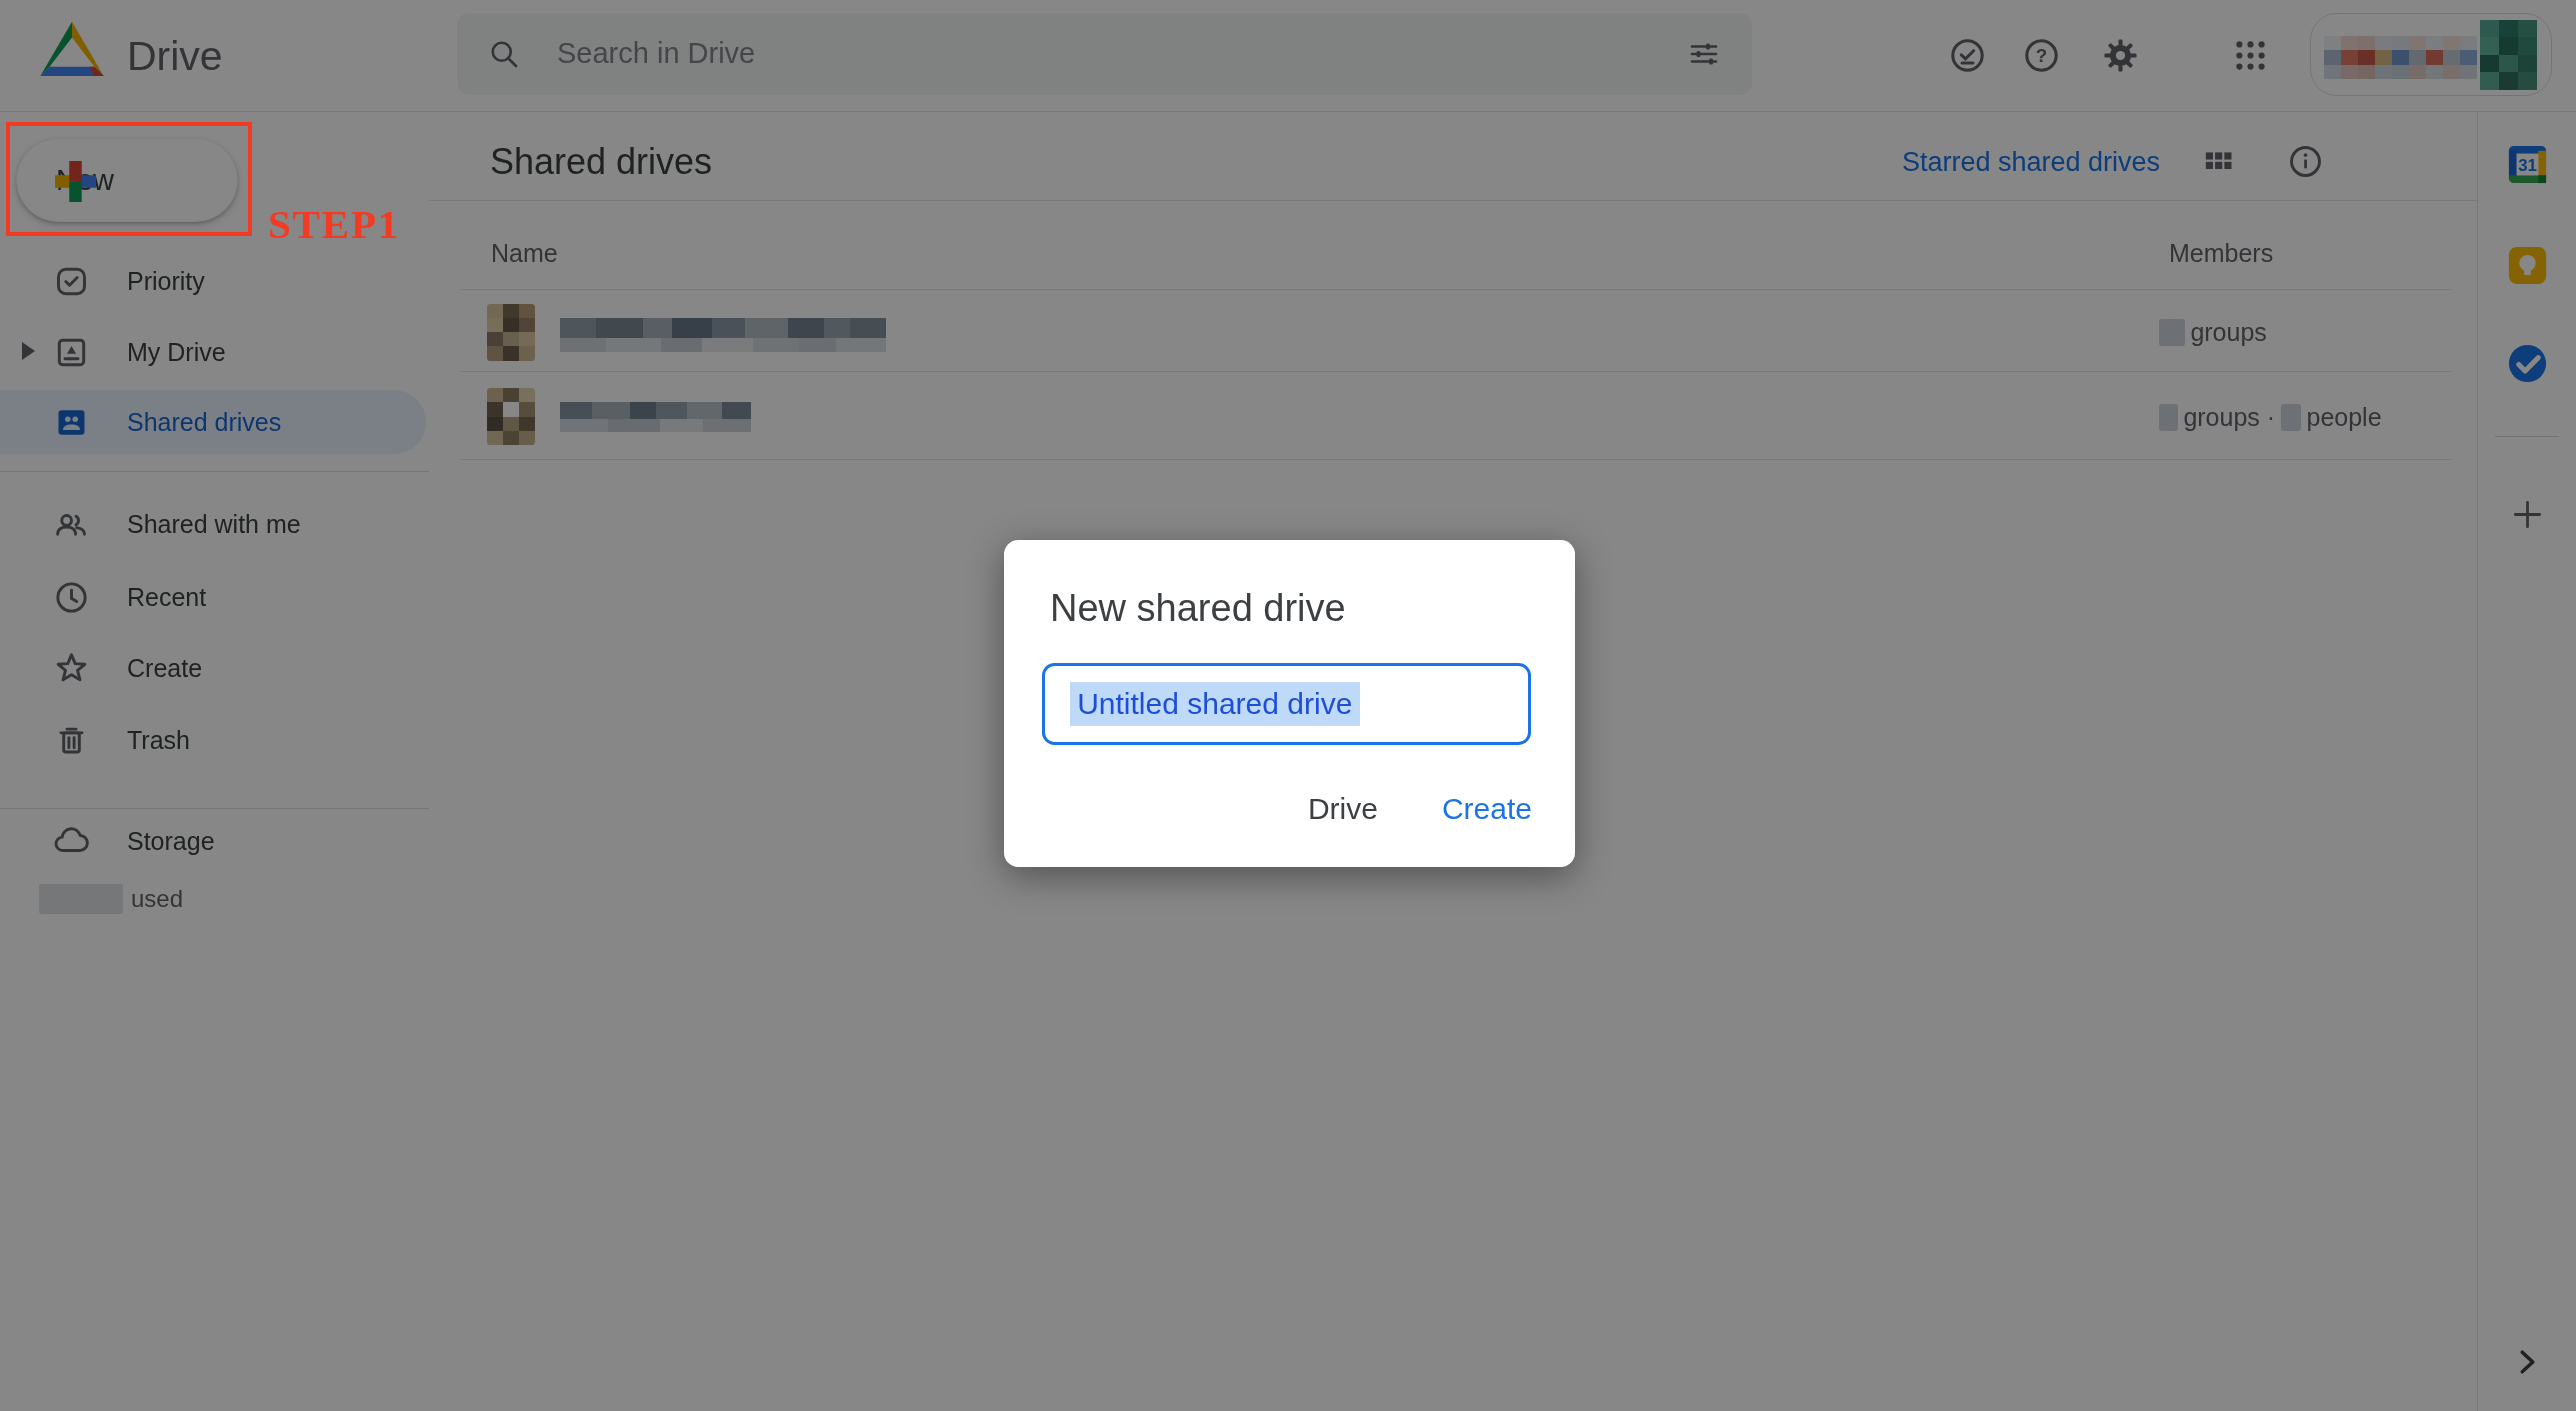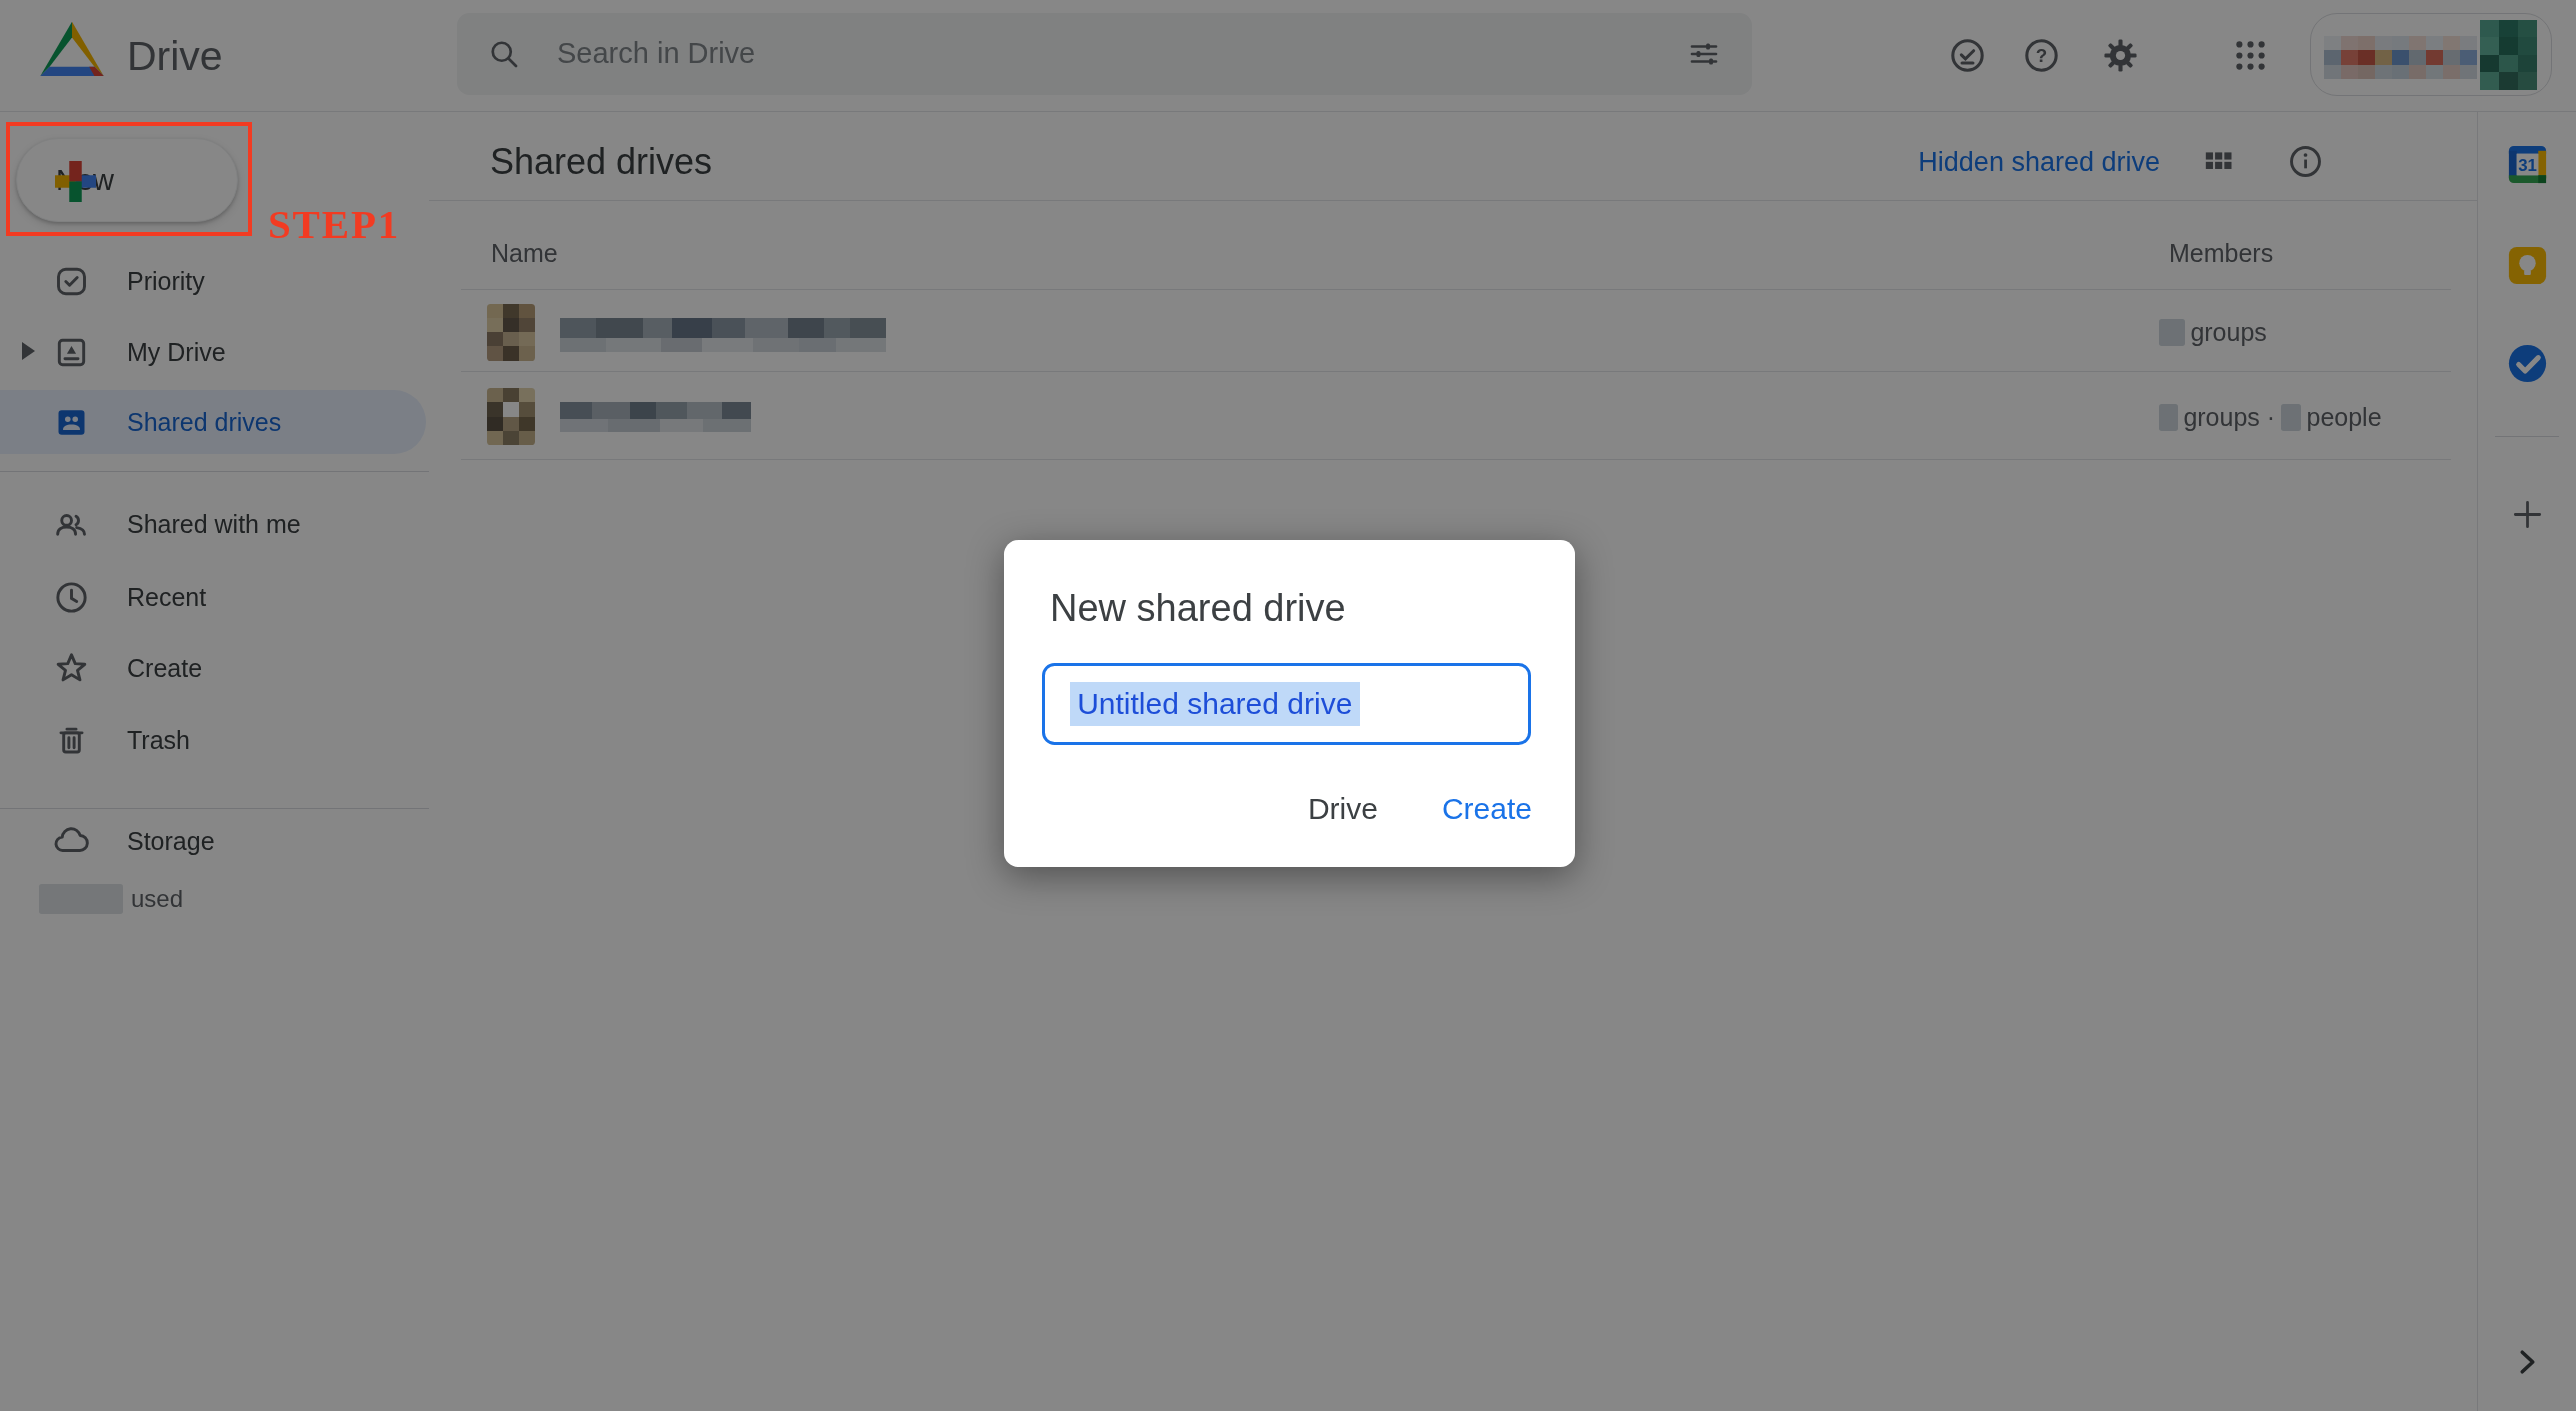--- a/index.html
+++ b/index.html
@@ -287,21 +287,21 @@
         </svg>
       </span>
       <span class="lbl">Storage</span>
     </div>
     <div class="abs blurbox" style="left:39px;top:772px;width:84px;height:30px;background:#dde1e5"></div>
     <span class="abs" style="left:131px;top:773px;font-size:24px;color:#5f6368">used</span>
   </nav>
 
   <main class="content">
     <div class="page-title">Shared drives</div>
-    <div class="hidden-link">Hidden shared drive</div>
+    <div class="hidden-link">Starred shared drives</div>
     <span class="hd-icon" style="right:239px">
       <svg width="39" height="39" viewBox="0 0 24 24" fill="#5f6368">
         <rect x="4.2" y="6.4" width="4.4" height="4.4"></rect>
           <rect x="9.9" y="6.4" width="4.4" height="4.4"></rect>
           <rect x="15.6" y="6.4" width="4.4" height="4.4"></rect>
         <rect x="4.2" y="12.2" width="4.4" height="4.4"></rect>
           <rect x="9.9" y="12.2" width="4.4" height="4.4"></rect>
           <rect x="15.6" y="12.2" width="4.4" height="4.4"></rect>
       </svg>
     </span>

